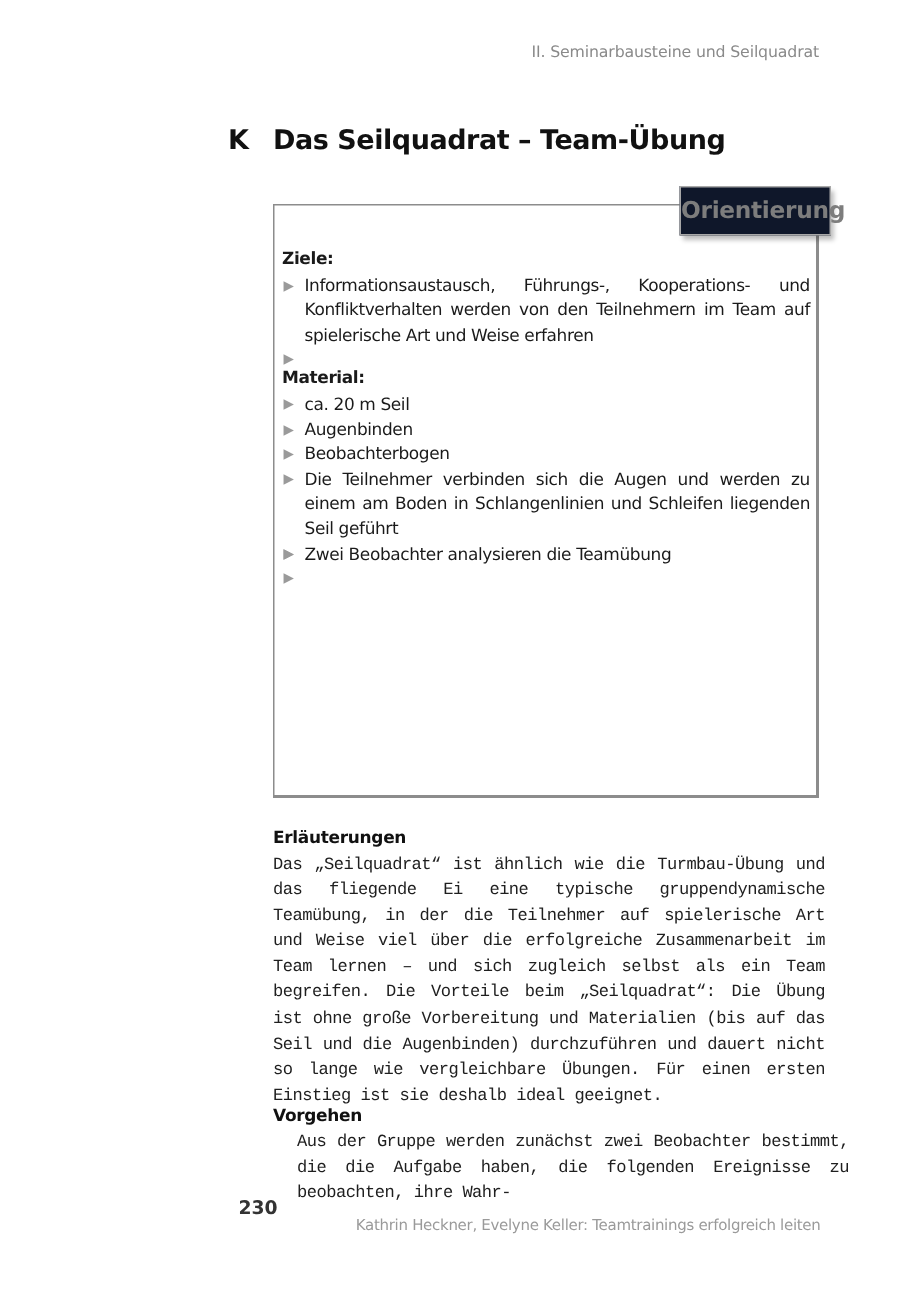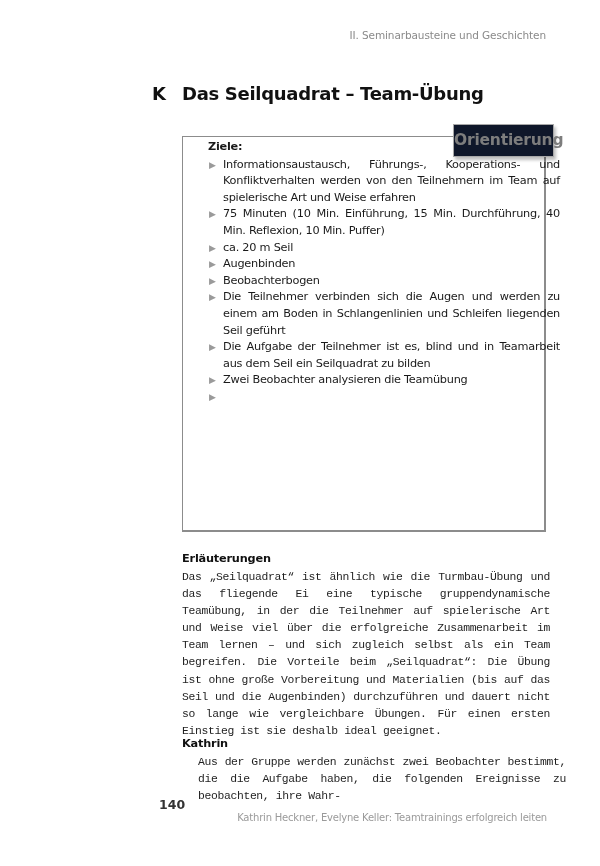--- a/index.html
+++ b/index.html
@@ -8,69 +8,70 @@
   .running-head { position:absolute; top:29px; right:54px; font-size:10.5px; color:#8a8a8a;
          font-family:"DejaVu Sans", sans-serif; letter-spacing:-0.1px; }
   .chapter { position:absolute; top:83px; left:152px; font-size:18px; font-weight:bold; color:#111; letter-spacing:-0.3px; }
   .chapter .letter { display:inline-block; width:30px; }
   .box { position:absolute; left:182px; top:136px; width:364px; height:396px; border:1.5px solid #8c8c8c;
          border-right-width:2.5px; border-bottom-width:2.5px; box-sizing:border-box; background:#fff; }
   .orient { position:absolute; left:453px; top:124px; width:99px; height:31px; background:#0f172a;
             border:1px solid #a8a8a8; box-shadow:2px 3px 3px rgba(0,0,0,0.25);
             font-size:15.5px; font-weight:bold; color:#7d7d7d; text-align:center; line-height:31px;
             letter-spacing:-0.2px; }
-  .box-content { position:absolute; left:188px; top:139px; width:352px; font-size:11.3px; line-height:16.6px;
-                 letter-spacing:-0.25px;margin-left:20px; }
+  .box-content { position:absolute; left:188px; top:165px; width:352px; font-size:11.3px; line-height:16.6px;
+                 letter-spacing:-0.25px; }
   .sec-title { font-weight:bold; font-size:11.3px; margin-top:12px; margin-bottom:1px; }
   .sec-title.first { margin-top:0; }
   ul.tri { list-style:none; margin:0; padding:0; }
   ul.tri li { position:relative; padding-left:15px; text-align:justify; }
   ul.tri li .bullet { position:absolute; left:1px; top:0; color:#9a9a9a; font-size:9px; }
   .body-text { position:absolute; left:182px; width:368px; font-family:Liberation Mono, monospace; font-size:11.4px;
                line-height:17.1px; letter-spacing:-0.35px; color:#1f1f1f; text-align:justify; }
   .body-head { position:absolute; left:182px; font-weight:bold; font-size:11.3px; letter-spacing:-0.2px; color:#111; }
   .footer-page { position:absolute; left:159px; top:797px; font-size:12.5px; font-weight:bold; color:#333; }
   .footer-cite { position:absolute; right:53px; top:798px; font-size:10px; color:#9a9a9a; letter-spacing:-0.2px;margin-top:14px; }
 </style>
 </head>
 <body>
 
-<div class="running-head">II. Seminarbausteine und Geschichten</div>
+<div class="running-head">II. Seminarbausteine und Seilquadrat</div>
 
 <div class="chapter">
   <span class="letter">K</span><span>Das Seilquadrat – Team-Übung</span>
 </div>
 
 <div class="box"></div>
 <div class="orient">Orientierung</div>
 
 <div class="box-content">
   <div class="sec-title first">Ziele:</div>
   <ul class="tri">
     <li><span class="bullet">▶</span><span>Informationsaustausch, Führungs-, Kooperations- und Konfliktverhalten werden von den Teilnehmern im Team auf spielerische Art und Weise erfahren</span></li>
   </ul>
 
   <ul class="tri">
-    <li><span class="bullet">▶</span><span>75 Minuten (10 Min. Einführung, 15 Min. Durchführung, 40 Min. Reflexion, 10 Min. Puffer)</span></li>
+    <li><span class="bullet">▶</span></li>
   </ul>
 
+  <div class="sec-title">Material:</div>
   <ul class="tri">
     <li><span class="bullet">▶</span><span>ca. 20 m Seil</span></li>
     <li><span class="bullet">▶</span><span>Augenbinden</span></li>
     <li><span class="bullet">▶</span><span>Beobachterbogen</span></li>
   </ul>
 
   <ul class="tri">
     <li><span class="bullet">▶</span><span>Die Teilnehmer verbinden sich die Augen und werden zu einem am Boden in Schlangenlinien und Schleifen liegenden Seil geführt</span></li>
-    <li><span class="bullet">▶</span><span>Die Aufgabe der Teilnehmer ist es, blind und in Teamarbeit aus dem Seil ein Seilquadrat zu bilden</span></li>
+    <li><span class="bullet">▶</span></li>
     <li><span class="bullet">▶</span><span>Zwei Beobachter analysieren die Teamübung</span></li>
     <li><span class="bullet">▶</span></li>
   </ul>
 </div>
 
 <div class="body-head" style="top:552px;">Erläuterungen</div>
 <div class="body-text" style="top:569px;">Das „Seilquadrat“ ist ähnlich wie die Turmbau-Übung und das fliegende Ei eine typische gruppendynamische Teamübung, in der die Teilnehmer auf spielerische Art und Weise viel über die erfolgreiche Zusammenarbeit im Team lernen – und sich zugleich selbst als ein Team begreifen. Die Vorteile beim „Seilquadrat“: Die Übung ist ohne große Vorbereitung und Materialien (bis auf das Seil und die Augenbinden) durchzuführen und dauert nicht so lange wie vergleichbare Übungen. Für einen ersten Einstieg ist sie deshalb ideal geeignet.</div>
 
-<div class="body-head" style="top:737px;">Kathrin</div>
+<div class="body-head" style="top:737px;">Vorgehen</div>
 <div class="body-text" style="top:754px;margin-left:16px;">Aus der Gruppe werden zunächst zwei Beobachter bestimmt, die die Aufgabe haben, die folgenden Ereignisse zu beobachten, ihre Wahr-</div>
 
-<div class="footer-page">140</div>
+<div class="footer-page">230</div>
 <div class="footer-cite">Kathrin Heckner, Evelyne Keller: Teamtrainings erfolgreich leiten</div>
 
 </body></html>

